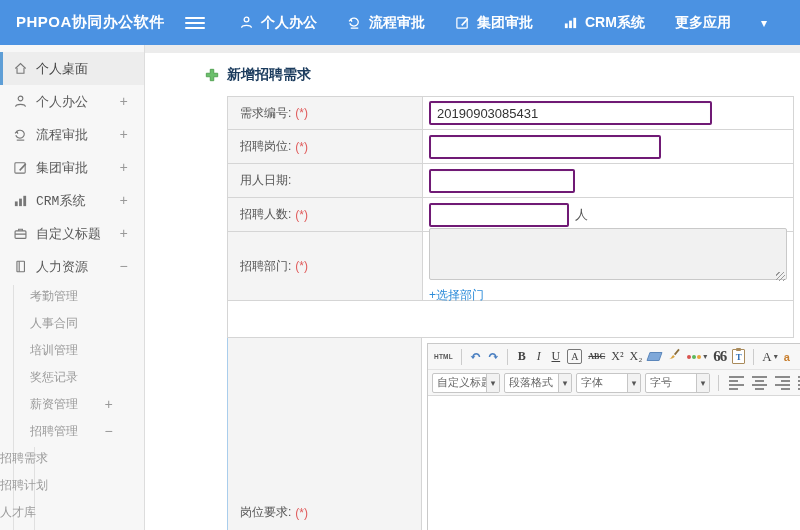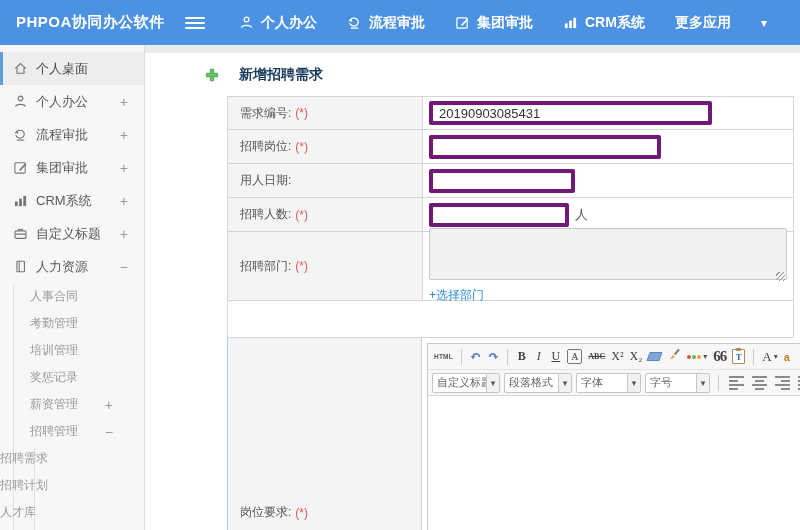--- a/index.html
+++ b/index.html
@@ -18,47 +18,47 @@
   .caret { font-size:10px; line-height:1; }
   .caret::before { content:"▾"; font-size:12px; }
 
   
   .main { display:flex; height:485px; }
   .sidebar { width:145px; height:485px; background:#f7f7f7; border-right:1px solid #ddd; position:relative; padding-top:7px; flex:0 0 145px; }
   .content { flex:1; background:#fff; position:relative; }
   .topstrip { height:8px; background:#ececec; }
 
   
-  .s-item { position:relative; display:flex; align-items:center; cursor:pointer; color:#595959; }
+  .s-item { position:relative; display:flex; align-items:center; cursor:pointer; color:#595959;font-family:Liberation Mono, monospace; }
   .s-item.lv0 { height:33px; padding-left:13px; font-size:13px; gap:8px; }
   .s-item.lv1 { height:27px; padding-left:30px; font-size:12px; color:#9a9a9a; }
   .s-item.lv2 { height:27px; font-size:12px; color:#9a9a9a; }
   .s-item.active { background:#ededed; border-left:3px solid #5e9ed6; padding-left:10px; color:#444; }
   .s-item .sicon { width:15px; height:15px; color:#777; flex:0 0 15px; }
   .s-item .sicon svg { display:block; width:15px; height:15px; }
   .expand { position:absolute; font-size:14px; color:#999; font-weight:400; }
   .lv0 .expand { right:16px; }
   .lv1 .expand { right:31px; }
   .guide { position:absolute; width:1px; background:#e0e0e0; }
   .guide.g1 { left:13px; top:240px; bottom:0; }
   .guide.g2 { left:34px; top:402px; bottom:0; }
 
   
-  .page-title { display:flex; align-items:center; gap:20px; padding:13px 0 12px 60px; }
+  .page-title { display:flex; align-items:center; gap:8px; padding:13px 0 12px 60px; }
   .page-title h1 { font-size:14px; color:#1c3c5e; font-weight:bold; }
   .plus-icon svg { display:block; }
 
   
   .form { margin-left:82px; width:567px; border-top:1px solid #d5d5d5; }
   .frow { display:flex; border:1px solid #d5d5d5; border-top:none; }
   .flabel { width:195px; flex:0 0 195px; background:#f4f4f4; border-right:1px solid #d5d5d5; display:flex; align-items:center; padding-left:12px; font-size:12px; color:#555; gap:4px; }
   .req { font-style:normal; color:#e05c5c; font-size:12px; }
   .fvalue { flex:1; padding:4px 6px; display:flex; align-items:center; gap:6px; background:#fff; }
   .fvalue.col { flex-direction:column; align-items:flex-start; justify-content:center; gap:3px; }
-  input[type=text] { border:4px solid #701a75; border-radius:2px; height:24px; padding:0 6px; font-size:13px; color:#333; font-family:inherit; box-shadow:inset 0 1px 2px rgba(0,0,0,.04); outline:none; }
+  input[type=text] { border:2px solid #701a75; border-radius:2px; height:24px; padding:0 6px; font-size:13px; color:#333; font-family:inherit; box-shadow:inset 0 1px 2px rgba(0,0,0,.04); outline:none; }
   .in-demand { width:283px; height:26px; font-size:15px; }
   .in-position { width:232px; }
   .in-date { width:146px; }
   .in-count { width:140px; }
   .in-attach { width:150px; }
   .suffix { font-size:13px; color:#555; }
   .blue-link { font-size:12px; color:#2b8bd9; text-decoration:none; cursor:pointer; }
   .ta-wrap { position:relative; width:358px; }
   textarea { width:358px; height:52px; background:#f1f1f1; border:1px solid #c9c9c9; border-radius:2px; resize:none; outline:none; }
   .resize-handle { position:absolute; right:2px; bottom:3px; width:9px; height:9px;
@@ -240,25 +240,25 @@
             <svg viewBox="0 0 16 16" fill="none" stroke="currentColor" stroke-width="1.2">
               <rect x="4.2" y="2.4" width="8" height="11.2" rx="0.5"></rect>
               <path d="M6.6 2.4v11.2"></path>
             </svg>
           </span>
         <span>人力资源</span>
         <span class="expand">−</span>
       </div>
 
       <div class="s-item lv1">
+          <span>考勤管理</span>
+          <span class="expand"></span>
+        </div>
+      <div class="s-item lv1">
           <span>人事合同</span>
-          <span class="expand"></span>
-        </div>
-      <div class="s-item lv1">
-          <span>考勤管理</span>
           <span class="expand"></span>
         </div>
       <div class="s-item lv1">
           <span>培训管理</span>
           <span class="expand"></span>
         </div>
       <div class="s-item lv1">
           <span>奖惩记录</span>
           <span class="expand"></span>
         </div>

